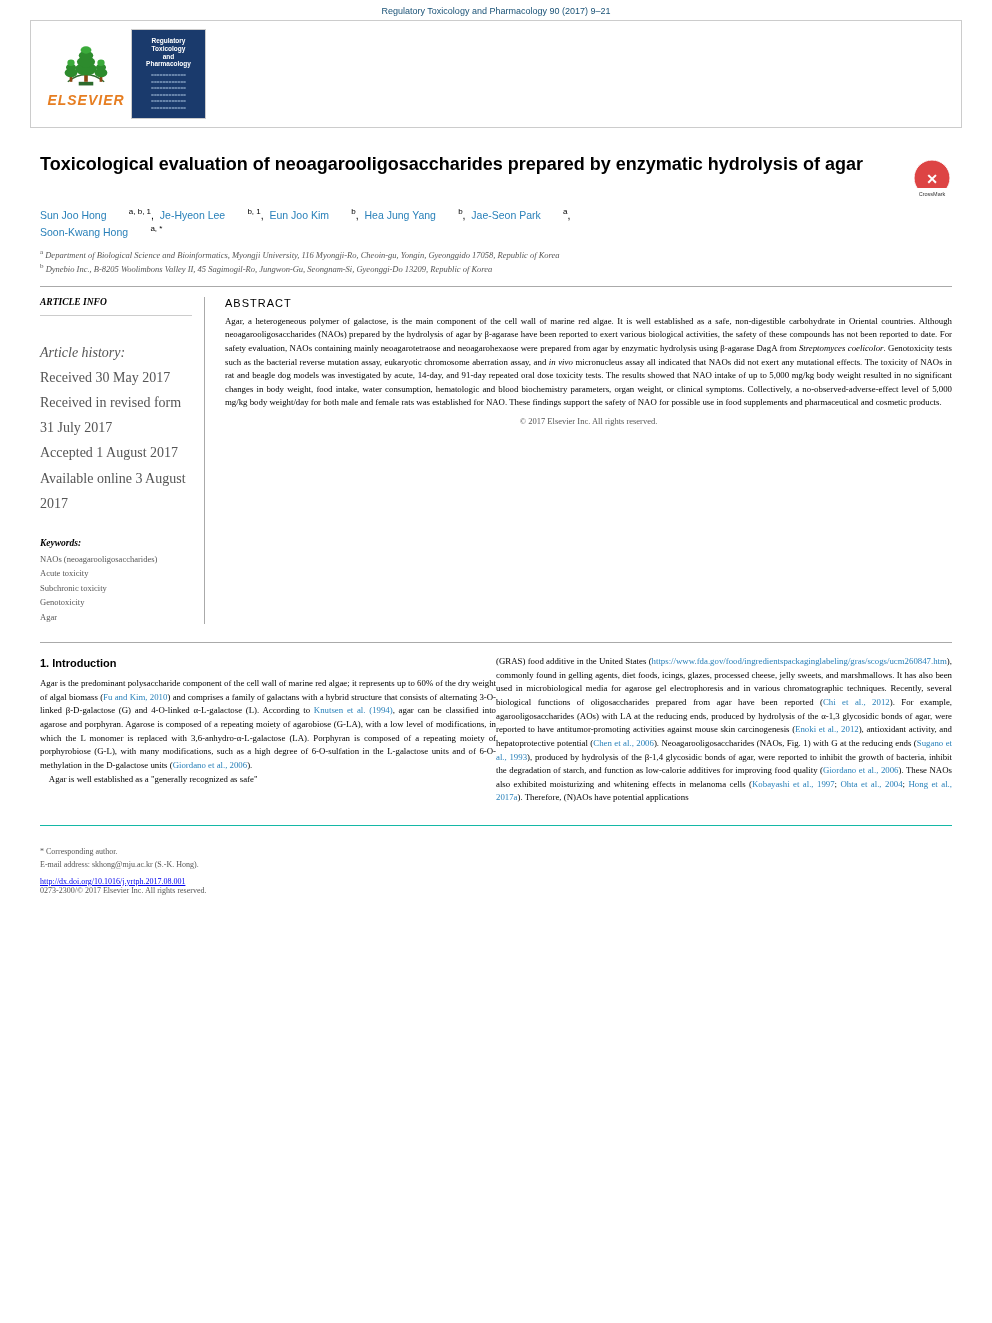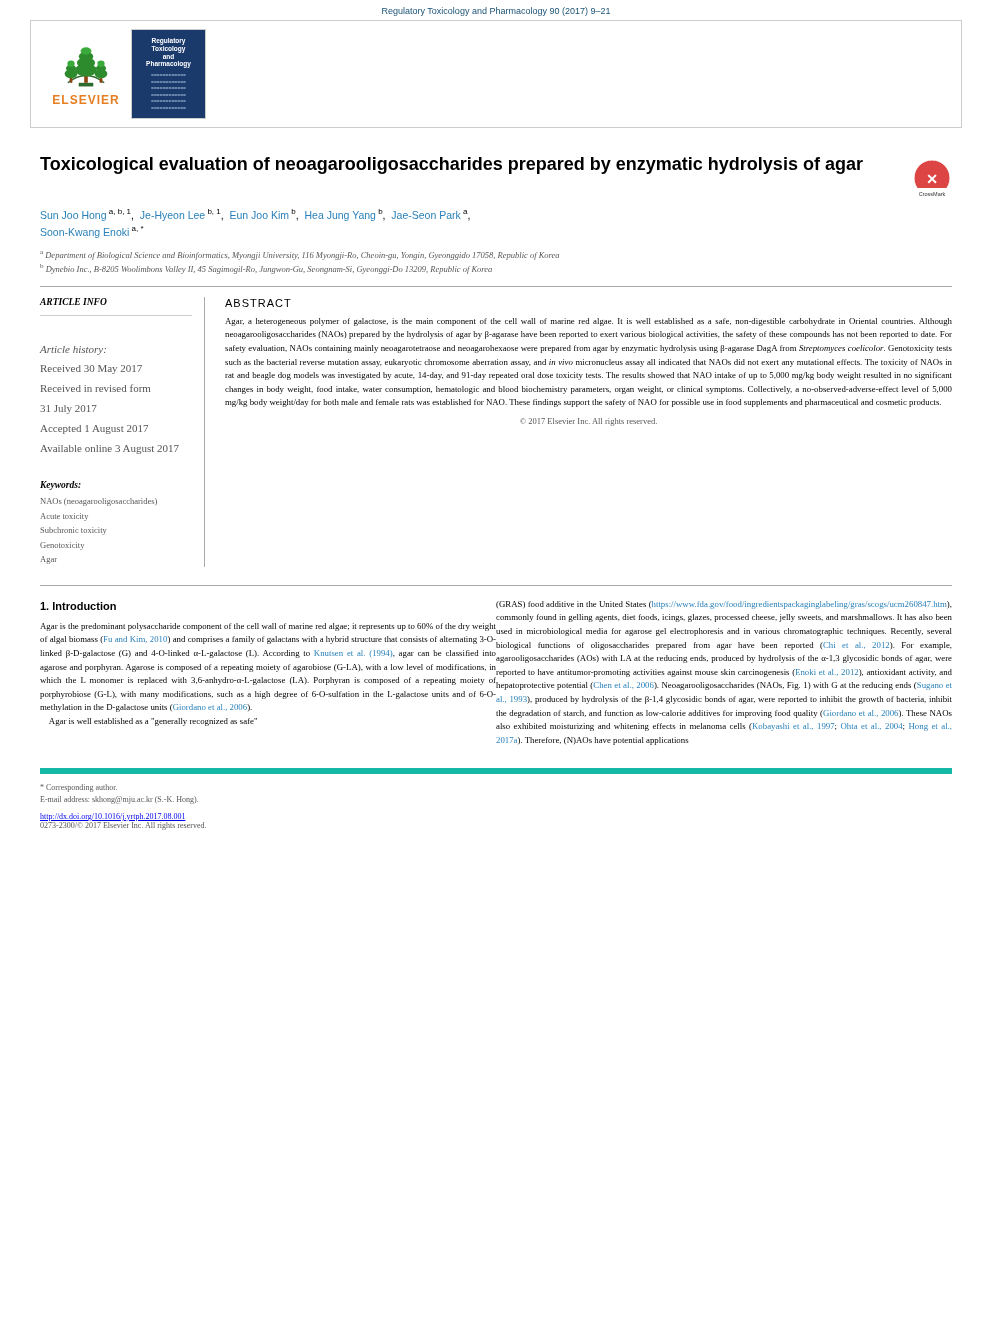--- a/index.html
+++ b/index.html
@@ -47,26 +47,27 @@
       flex-direction: column;
       align-items: center;
     }
 
     .elsevier-tree {
       width: 60px;
       height: 50px;
     }
 
     .elsevier-text {
-      font-size: 12px;
+      font-size: 14px;
       color: #e67e22;
       font-family: Arial, sans-serif;
       font-weight: bold;
       letter-spacing: 1px;
       margin-top: 2px;
+      font-style: italic;
     }
 
     .journal-header-center {
       flex: 1;
       text-align: center;
       padding: 0 10px;
     }
 
     .contents-line {
       font-size: 9px;
@@ -213,21 +214,21 @@
     
     .section-header-italic {
       font-style: italic;
       font-size: 9.5px;
       font-weight: bold;
       margin-bottom: 5px;
       color: #000;
     }
 
     .article-info-table {
-      font-size: 11px;
+      font-size: 14px;
       color: #555;
       line-height: 1.8;
       margin-top: 24px;
     }
 
     .info-label {
       font-style: italic;
     }
 
     
@@ -315,22 +316,22 @@
       text-decoration: none;
     }
 
     .body-col .ref-link {
       color: #2980b9;
     }
 
     
     .footer-section {
       margin-top: 20px;
-      padding-top: 8px;
-      border-top: 6px solid #14b8a6;
+      padding-top: 20px;
+      border-top: 1px solid #14b8a6;
     }
 
     .footer-notes {
       font-size: 8px;
       color: #555;
       line-height: 1.6;
       margin-bottom: 5px;
     }
 
     .footer-doi {
@@ -344,20 +345,21 @@
     }
 
     .divider-line {
       border: none;
       border-top: 1px solid #ccc;
       margin: 8px 0;
     }
 
     sup {
       font-size: 7px;
+      margin-left: 20px;
     }
   </style>
 </head>
 <body>
 
 <div class="page-wrapper">
 
   <div class="top-bar">
     <span>Regulatory Toxicology and Pharmacology 90 (2017) 9–21</span>
   </div>
@@ -418,21 +420,21 @@
         <text x="20" y="38" text-anchor="middle" fill="#333" font-size="5.5" font-family="Arial">CrossMark</text>
       </svg>
     </div>
 
     <div class="authors-line">
       <a href="#" class="author-link">Sun Joo Hong</a><sup> a, b, 1</sup>,&nbsp;
       <a href="#" class="author-link">Je-Hyeon Lee</a><sup> b, 1</sup>,&nbsp;
       <a href="#" class="author-link">Eun Joo Kim</a><sup> b</sup>,&nbsp;
       <a href="#" class="author-link">Hea Jung Yang</a><sup> b</sup>,&nbsp;
       <a href="#" class="author-link">Jae-Seon Park</a><sup> a</sup>,<br>
-      <a href="#" class="author-link">Soon-Kwang Enoki</a><sup> a, *</sup>
+      <a href="#" class="author-link">Soon-Kwang Hong</a><sup> a, *</sup>
     </div>
 
     <div class="affiliations">
       <span class="aff-label">a</span> Department of Biological Science and Bioinformatics, Myongji University, 116 Myongji-Ro, Cheoin-gu, Yongin, Gyeonggido 17058, Republic of Korea<br>
       <span class="aff-label">b</span> Dynebio Inc., B-8205 Woolimbons Valley II, 45 Sagimogil-Ro, Jungwon-Gu, Seongnam-Si, Gyeonggi-Do 13209, Republic of Korea
     </div>
 
     <div class="two-col">
 
       <div class="col-left">

